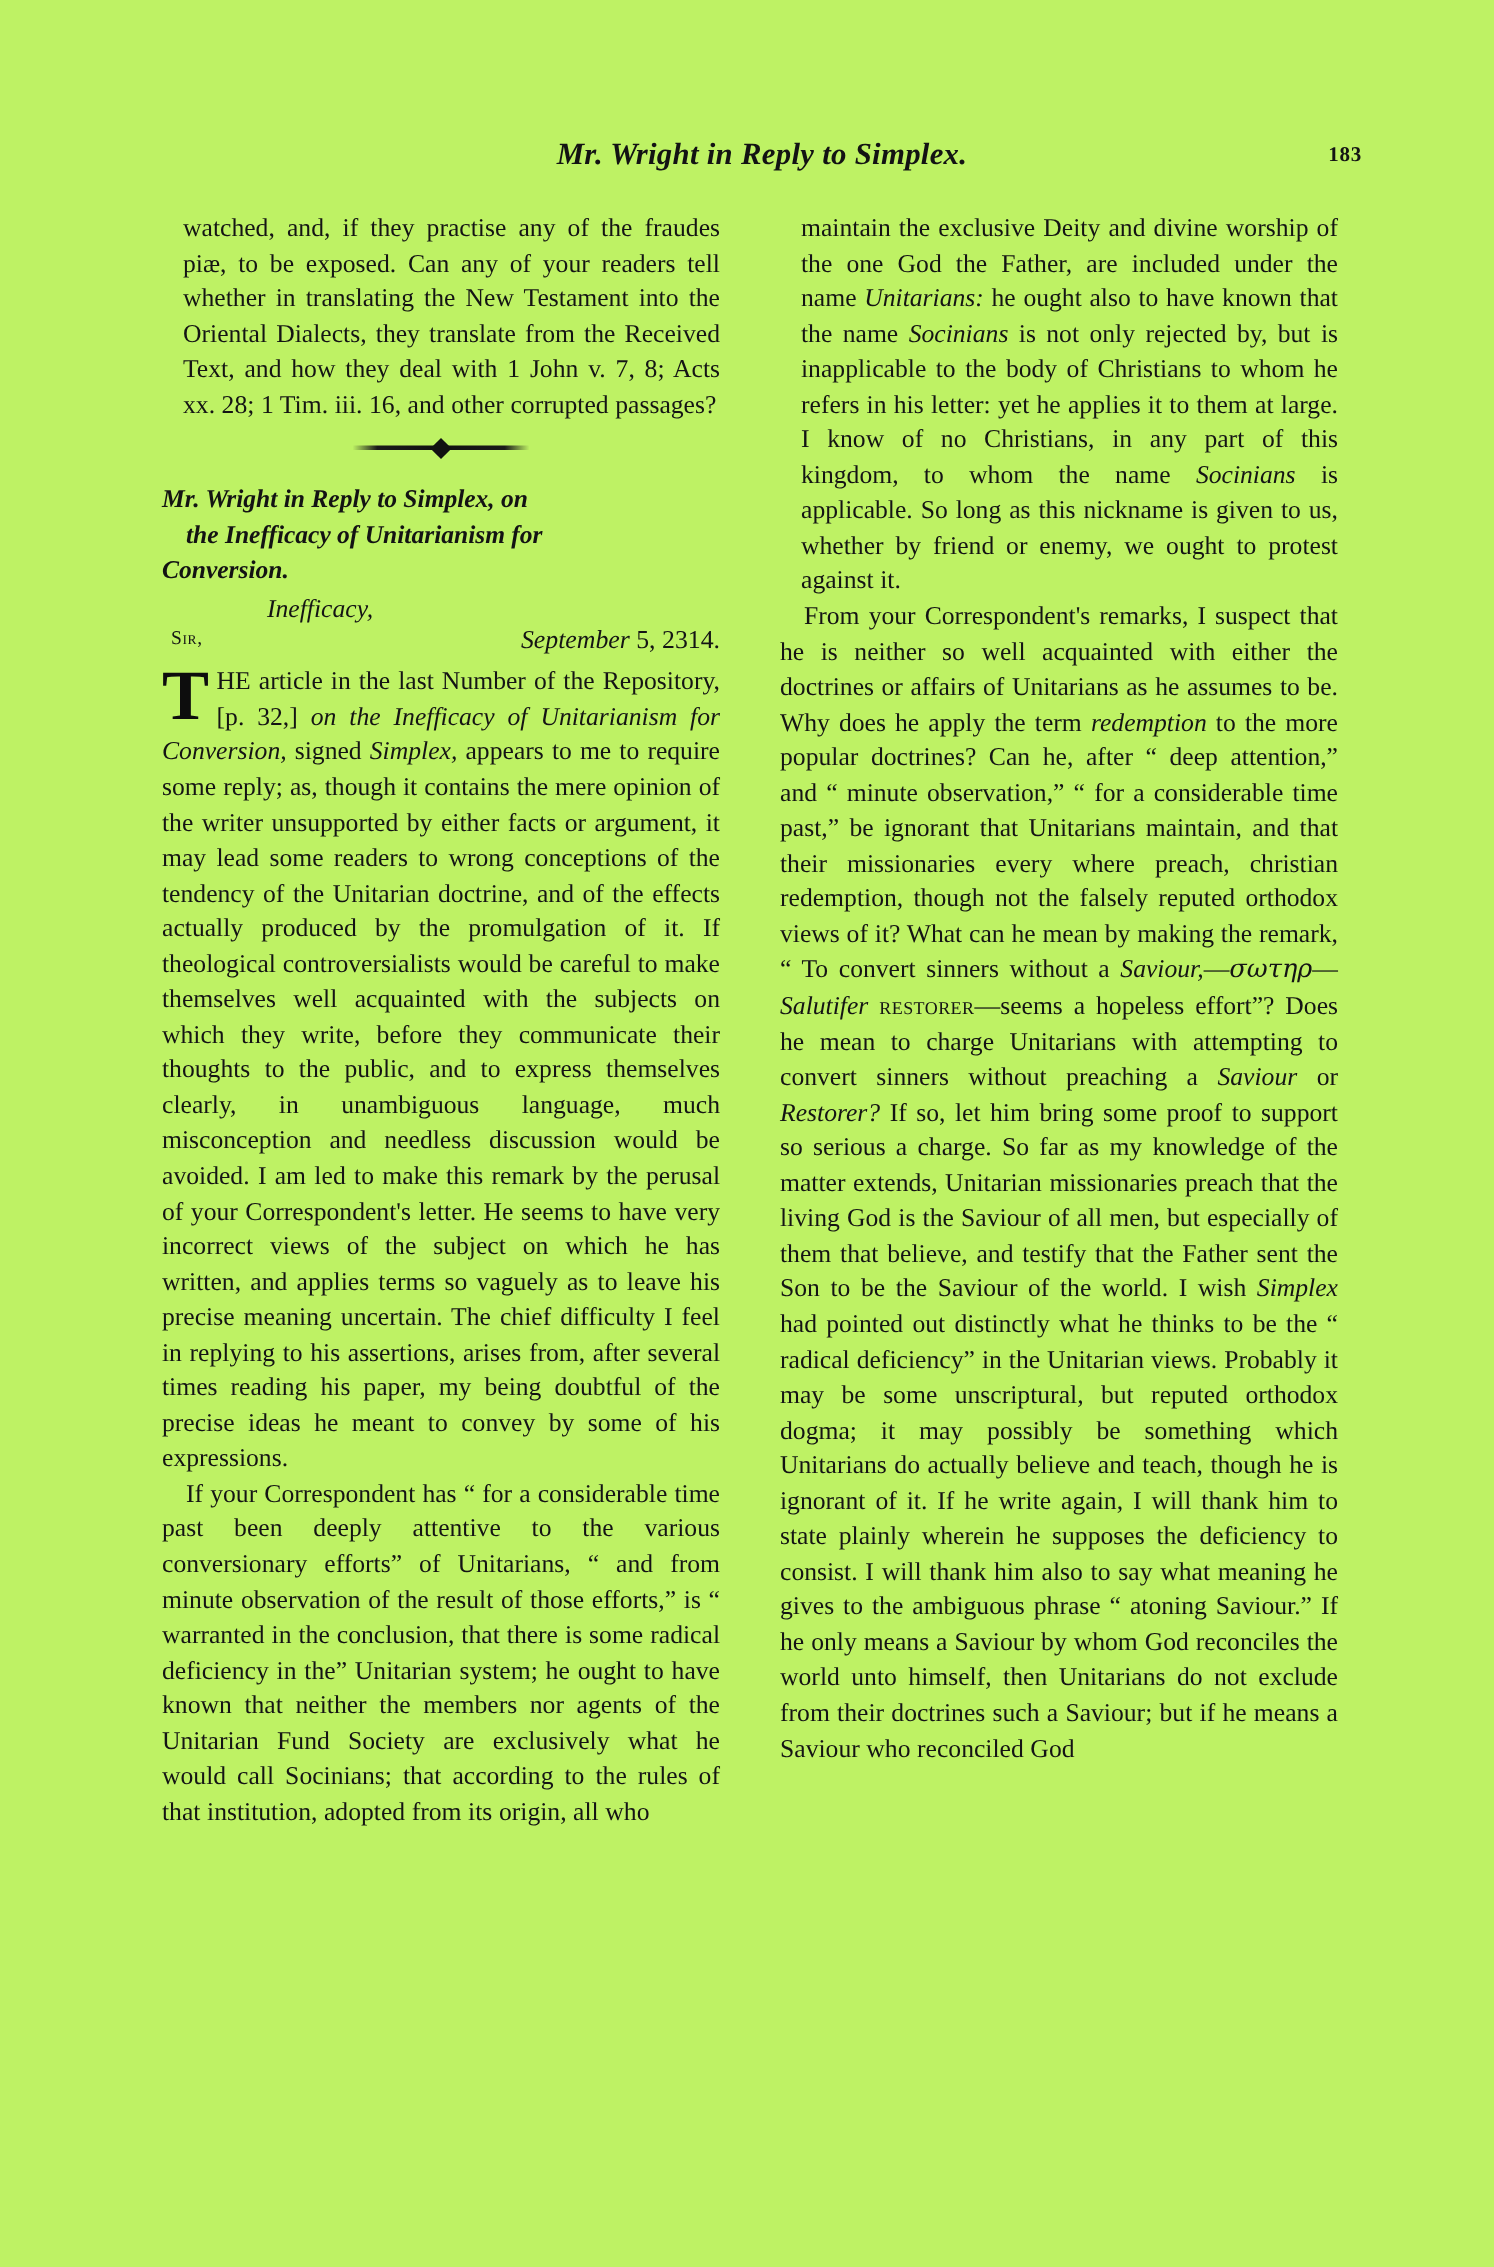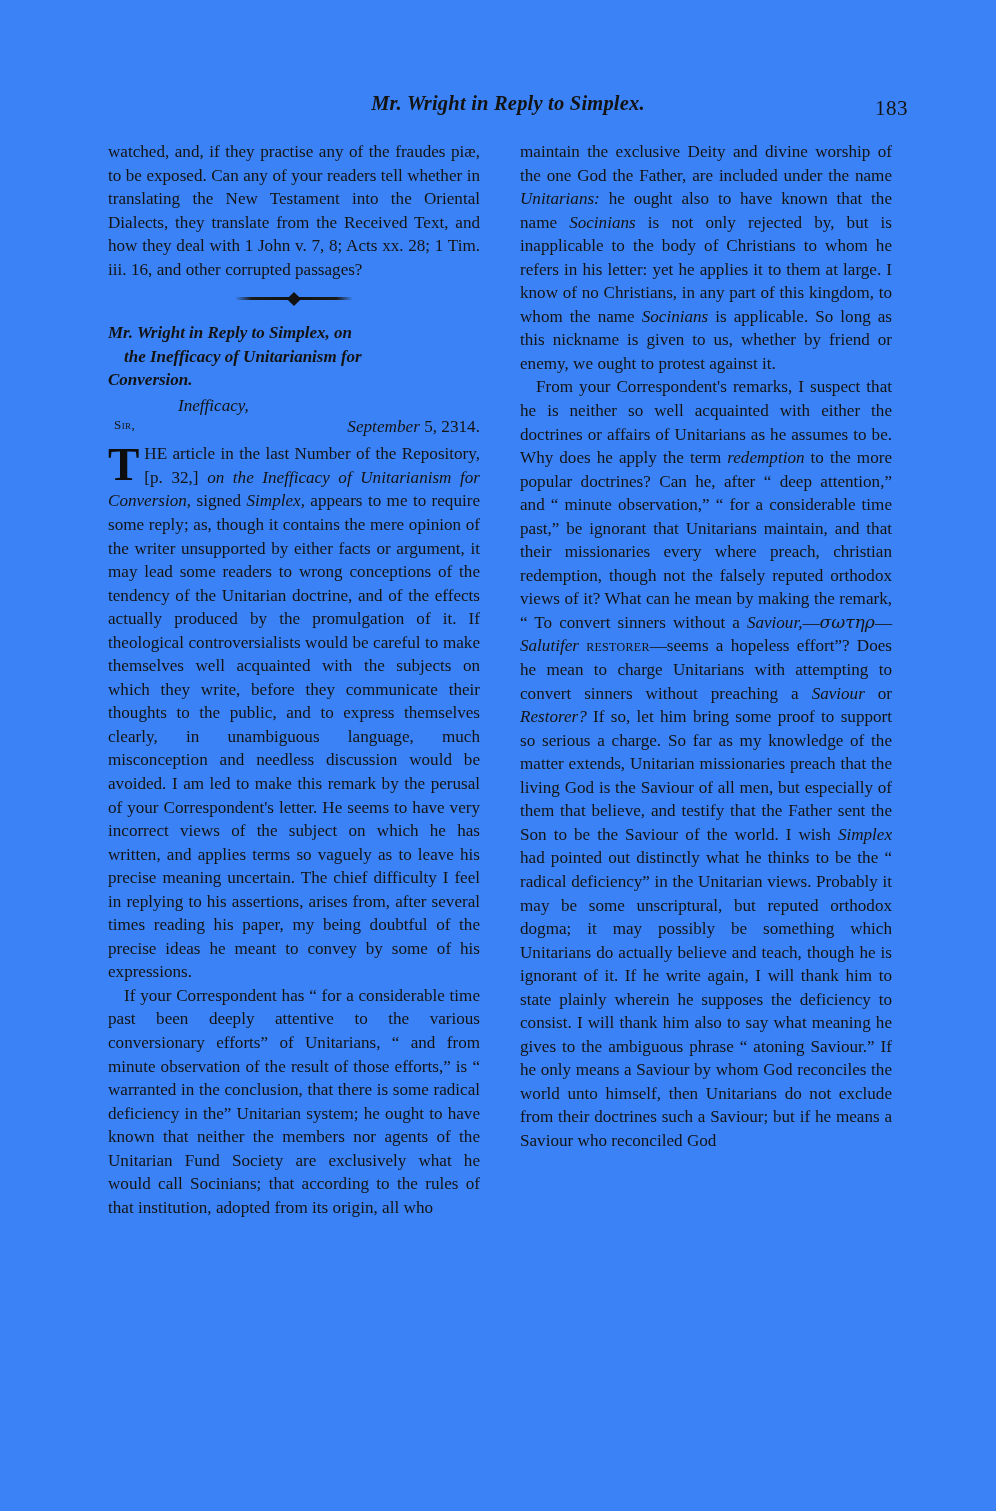--- a/index.html
+++ b/index.html
@@ -14,21 +14,21 @@
     font-family: "Liberation Serif", "DejaVu Serif", serif;
     color: #111111;
     overflow: hidden;
   }
 
   .page {
     position: absolute;
     left: 0; top: 0;
     width: 996px;
     height: 1511px;
-    background: #3b82f6;
+    background: #bef264;
   }
 
   
   .runhead {
     position: absolute;
     left: 108px;
     top: 92px;
     width: 800px;
     height: 34px;
   }
@@ -39,22 +39,22 @@
     font-style: italic;
     font-weight: bold;
     font-size: 20.5px;
     letter-spacing: 0.2px;
     color: #131313;
   }
   .runhead-folio {
     position: absolute;
     right: 0;
     top: 4px;
-    font-weight: normal;
-    font-size: 21px;
+    font-weight: bold;
+    font-size: 14px;
     letter-spacing: 0.5px;
     color: #141414;
   }
 
   
   .columns {
     position: absolute;
     left: 108px;
     top: 140px;
     width: 784px;
@@ -72,21 +72,21 @@
     text-align: justify;
     text-justify: inter-word;
     font-size: 17.1px;
     line-height: 23.55px;
     color: #141414;
     -webkit-hyphens: none;
     hyphens: none;
     word-spacing: 0.1px;
   }
   .col p.indent { text-indent: 16px; }
-  .col p.noindent { text-indent: 0; }
+  .col p.noindent { text-indent: 0; margin-left: 14px; }
 
   
   .signature {
     margin: 0;
     text-align: right;
     padding-right: 42px;
     font-size: 17.1px;
     line-height: 30px;
     letter-spacing: 0.6px;
     color: #141414;

